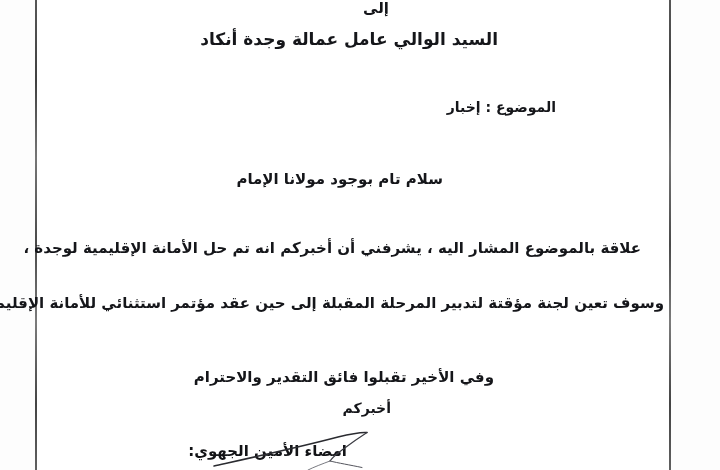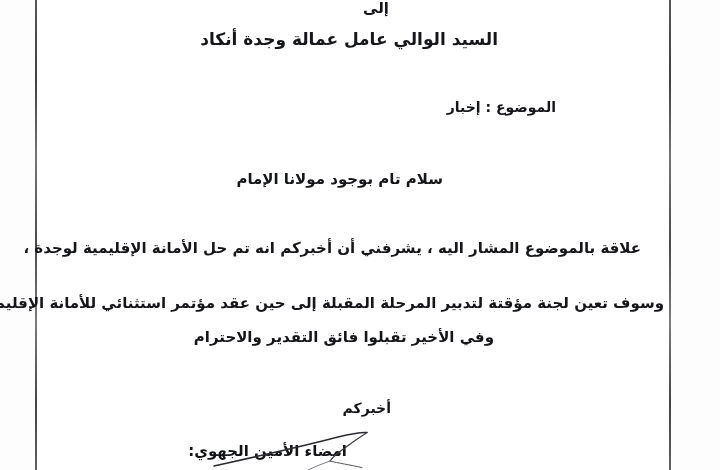--- a/index.html
+++ b/index.html
@@ -107,21 +107,21 @@
   }
 
   .l-para2 {
     top: 294px;
     right: 5px;
     font-size: 15px;
     font-weight: 600;
   }
 
   .l-closing {
-    top: 328px;
+    top: 368px;
     right: 175px;
     font-size: 15px;
     font-weight: 600;
   }
 
   .l-farewell {
     top: 400px;
     right: 278px;
     font-size: 14px;
     font-weight: 600;

